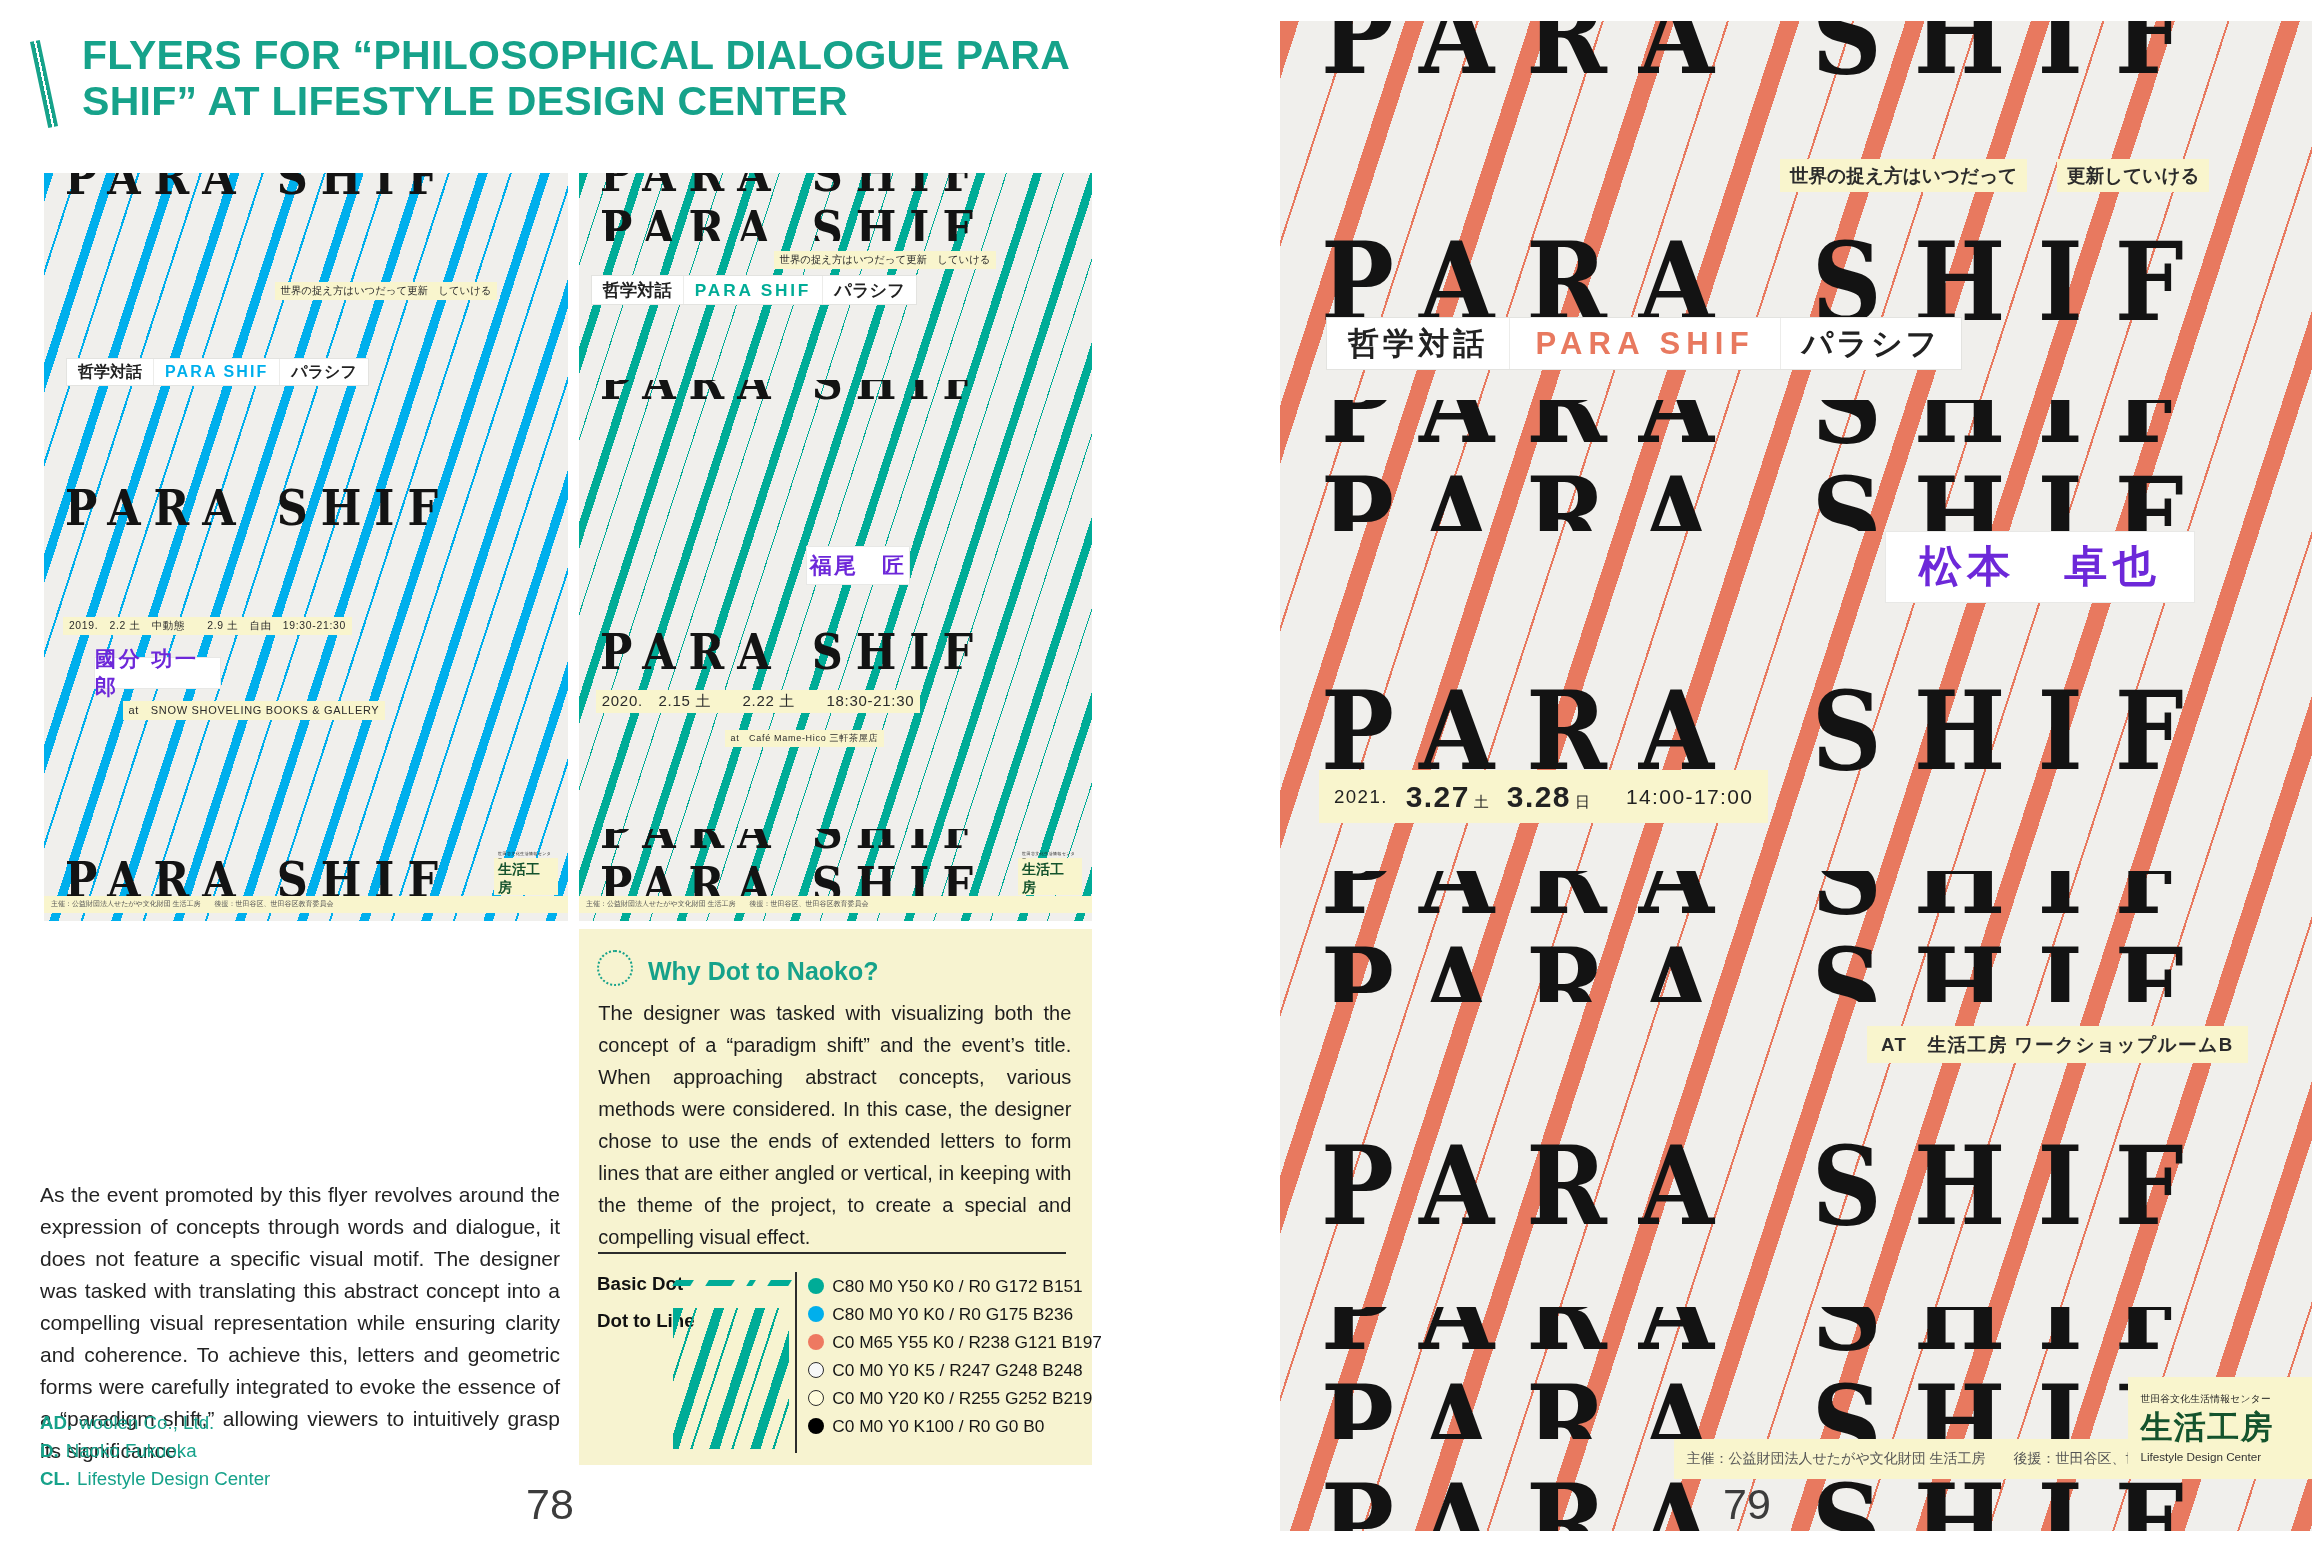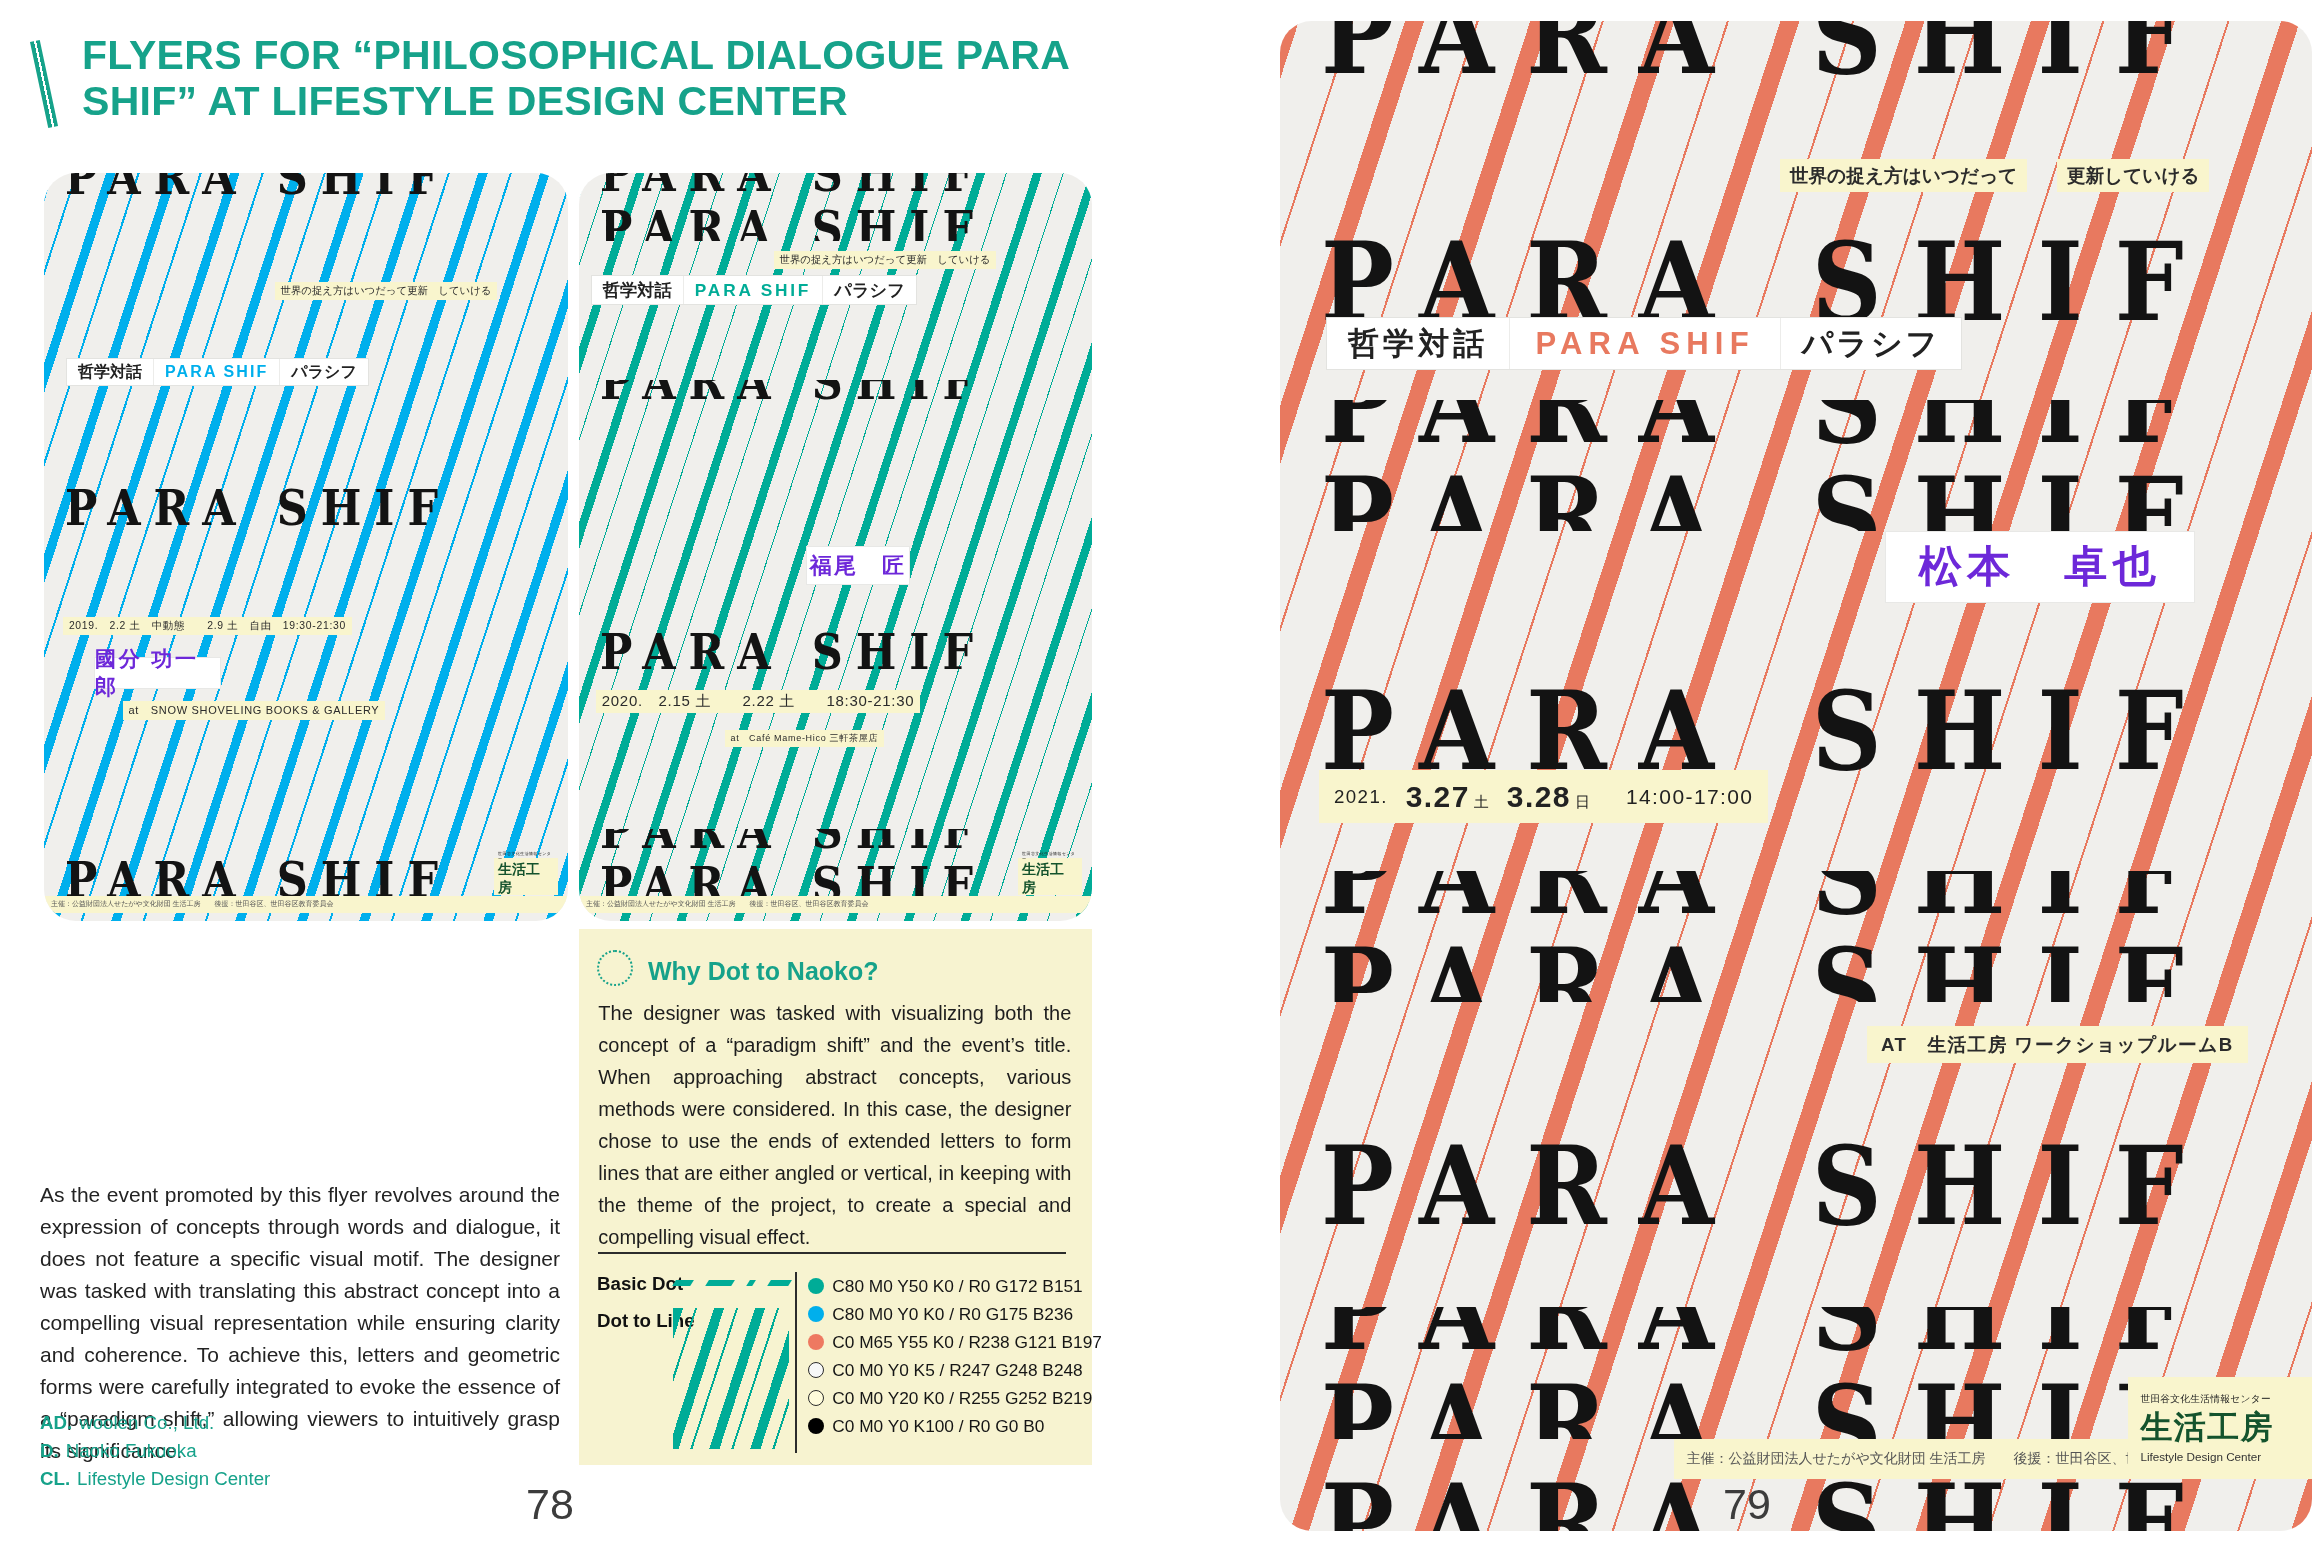--- a/index.html
+++ b/index.html
@@ -8,21 +8,21 @@
   .abs{position:absolute;}
 
   
   .title-slash{left:39px;top:40px;width:9.7px;height:88px;
     background:linear-gradient(90deg,var(--teal) 0 4.1px,#fff 4.1px 6.2px,var(--teal) 6.2px 9.7px);
     transform:rotate(-12deg);transform-origin:center;}
   .page-title{left:82px;top:32px;width:1036px;color:var(--teal);
     font-weight:800;font-size:41px;line-height:46px;letter-spacing:0.3px;}
 
   
-  .poster{overflow:hidden;background:var(--poster_bg);border-radius:32px;}
+  .poster{overflow:hidden;background:var(--poster_bg);}
   .poster.blue-str{background-image:repeating-linear-gradient(108deg,var(--blue) 0 9px,transparent 9px 30px,var(--blue) 30px 32px,transparent 32px 59px);}
   .poster.green-str{background-image:repeating-linear-gradient(108deg,var(--green) 0 8.3px,transparent 8.3px 28px,var(--green) 28px 29px,transparent 29px 54px);}
   .poster.salmon-str{background-image:repeating-linear-gradient(108deg,var(--salmon) 0 18px,transparent 18px 68px,var(--salmon) 68px 70px,transparent 70px 119px);}
 
   .grow{position:absolute;left:0;right:0;overflow:hidden;}
   .giant{font-family:"DejaVu Serif","Liberation Serif",serif;font-weight:700;color:#131313;
          white-space:nowrap;line-height:1;display:block;transform-origin:top left;}
   .g-big{font-size:97px;letter-spacing:32px;padding-left:41px;transform:scaleY(1.12);}
   .g-sm{font-size:43px;letter-spacing:13px;padding-left:21px;transform:scaleY(1.12);}
 

